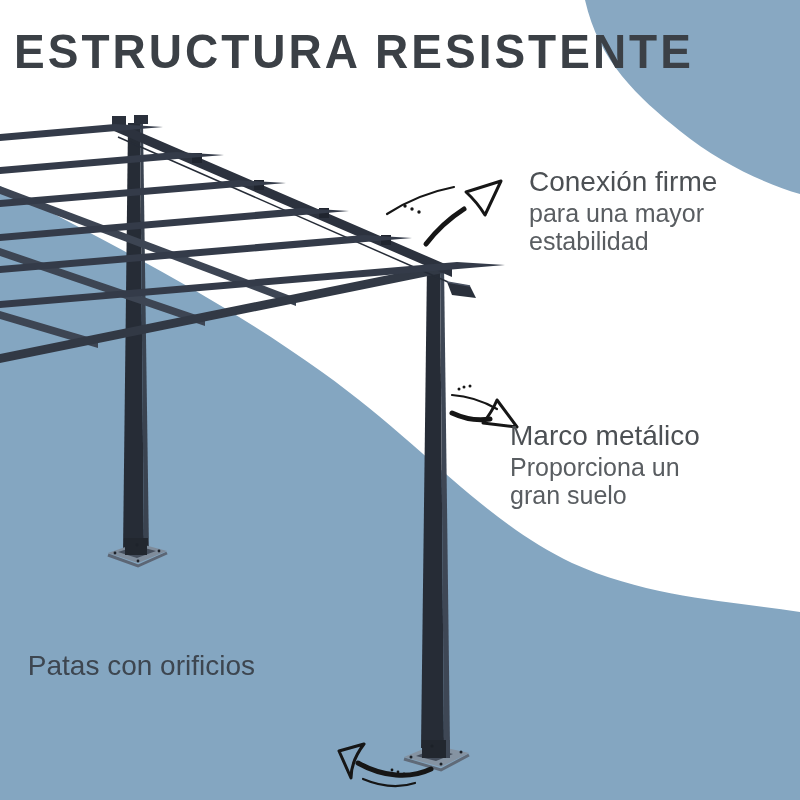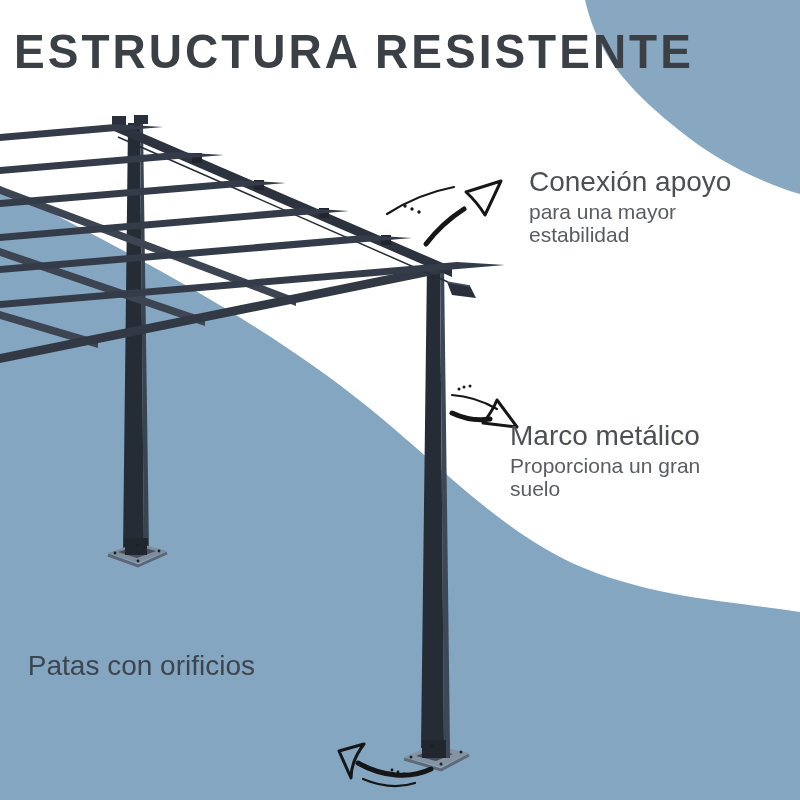--- a/index.html
+++ b/index.html
@@ -14,21 +14,21 @@
   .page-title{
     position:absolute;left:0;right:0;top:24px;
     text-align:center;
     font-size:46px;font-weight:800;letter-spacing:3px;
     color:#3b4046;white-space:nowrap;
     transform:scaleY(1.04);
   }
 
   .ann{position:absolute;}
   .ann .head{font-size:28px;color:#4c5054;line-height:1.12;}
-  .ann .sub{font-size:21px;color:#595d61;line-height:1.1;margin-top:3px;}
+  .ann .sub{font-size:25px;color:#595d61;line-height:1.1;margin-top:3px;}
 
   .ann-connection{left:529px;top:166px;}
   .ann-frame{left:510px;top:420px;}
   .ann-legs{right:453px;top:650px;text-align:right;}
   .ann-legs .head{color:#3d4650;}
   .ann-legs .sub{color:#444e59;margin-top:4px;}
   .ann .sub div{white-space:nowrap;}
   .ann .head{white-space:nowrap;}
 </style>
 </head>
@@ -159,21 +159,21 @@
         <circle cx="392" cy="770" r="1.4"></circle>
           <circle cx="398" cy="772" r="1.4"></circle>
           <circle cx="404" cy="774" r="1.4"></circle>
       </g>
     </g>
   </svg>
 
   <div class="page-title">ESTRUCTURA RESISTENTE</div>
 
   <div class="ann ann-connection">
-    <div class="head">Conexión apoyo</div>
+    <div class="head">Conexión firme</div>
     <div class="sub">para una mayor estabilidad</div>
   </div>
 
   <div class="ann ann-frame">
     <div class="head">Marco metálico</div>
     <div class="sub">Proporciona un gran suelo</div>
   </div>
 
   <div class="ann ann-legs">
     <div class="head">Patas con orificios</div>

